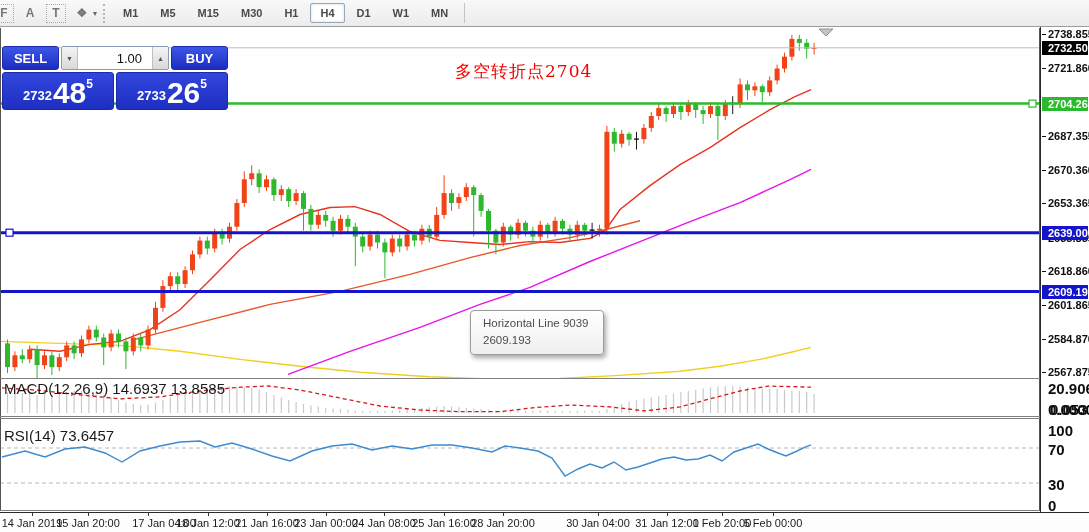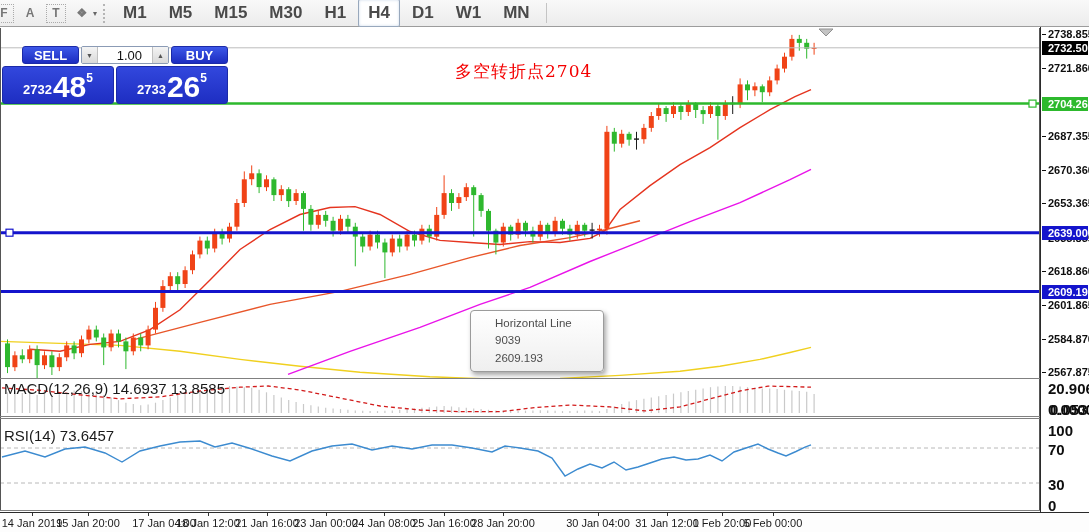--- a/index.html
+++ b/index.html
@@ -8,52 +8,52 @@
             font-family:"Liberation Sans", sans-serif; }
   
   .toolbar { position:absolute; left:0; top:0; width:1089px; height:27px;
              background:linear-gradient(#f9f9f9,#ececec); border-bottom:1px solid #9c9c9c;
              display:flex; align-items:center; }
   .tbi { display:inline-flex; align-items:center; justify-content:center;
          width:20px; height:19px; margin:0 3px; color:#777; font-size:12px; font-weight:700; }
   .tbi.dotted { border:1px dotted #aaa; }
   .tb-grip { width:5px; height:19px; margin:0 4px 0 6px; border-left:2px dotted #b5b5b5; }
   .tb-sep { width:1px; height:20px; background:#c4c4c4; margin:0 5px; }
-  .tf-btn { font-size:17px; font-weight:700; color:#4a4a4a; padding:3px 9px; margin:0 1px;
+  .tf-btn { font-size:11px; font-weight:700; color:#4a4a4a; padding:3px 9px; margin:0 1px;
             border:1px solid transparent; border-radius:2px; cursor:default; }
   .tf-btn.active { background:#fff; border-color:#98a8bc; box-shadow:inset 0 0 3px #ccd9ea; }
   .caret { font-size:8px; color:#666; margin-left:-2px; }
   
   .chartwrap { position:absolute; left:0; top:27px; width:1089px; height:505px; background:#fff; }
   #chartsvg { position:absolute; left:0; top:0; pointer-events:none; }
   .title { position:absolute; left:6px; top:4px; font-size:11px; font-weight:700; color:#111; }
   .title .tri { font-size:8px; margin-right:3px; }
   .annotation { position:absolute; left:455px; top:33px; color:#f40000; font-size:17px;
                 font-family:"DejaVu Serif", serif; letter-spacing:1px; }
-  .tooltip { position:absolute; left:470px; top:283px; width:134px; padding:4px 24px;
+  .tooltip { position:absolute; left:470px; top:283px; width:134px; padding:4px 12px;
              background:linear-gradient(#ffffff,#efefef); border:1px solid #9b9b9b; border-radius:4px;
              box-shadow:2px 3px 5px rgba(0,0,0,.35); font-size:11.5px; color:#4d4d4d; line-height:1.5; }
   .ind-label { position:absolute; left:4px; font-size:15px; color:#1a1a1a; }
   .ind-macd { top:353px; }
   .ind-rsi { top:400px; }
   
   #price-axis { position:absolute; left:1040px; top:0; width:49px; height:485px;
                 background:#fff; border-left:1px solid #2a2a2a; }
   .ptick { position:absolute; left:7px; font-size:11px; font-weight:700; color:#0e0e0e; white-space:nowrap; }
   .ptick::before { content:""; position:absolute; left:-6px; top:6px; width:4px; height:1px; background:#0e0e0e; }
   .pbadge { position:absolute; left:1px; right:1px; height:14px; color:#fff; font-size:11px;
             font-weight:700; text-align:left; padding-left:6px; line-height:14px; }
   .sublabel { position:absolute; left:7px; font-size:15px; font-weight:700; color:#0e0e0e; }
   #time-axis { position:absolute; left:0; top:485px; width:1089px; height:20px;
                background:#fdfdfd; border-top:1px solid #2a2a2a; }
   .ttick { position:absolute; top:4px; transform:translateX(-50%); font-size:11px; color:#1a1a1a; white-space:nowrap; }
   .tmark { position:absolute; top:0; width:1px; height:3px; background:#333; }
   
   .trade-panel { position:absolute; left:2px; top:19px; width:226px; height:66px; }
-  .tp-row1 { display:flex; height:18px; gap:2px;margin-left:20px; }
+  .tp-row1 { display:flex; height:24px; gap:2px; }
   .btn-blue { background:linear-gradient(#3d58e8,#1c2cc0); color:#fff; border:1px solid #1b2aa8;
               border-radius:3px; font-size:13px; font-weight:700; display:flex; align-items:center; justify-content:center; }
   .sell-btn,.buy-btn { width:57px; }
   .vol-box { flex:1; display:flex; background:#fff; border:1px solid #8b9bb5; border-radius:2px; overflow:hidden; }
   .vol-step { width:16px; background:linear-gradient(#f4f4f4,#d9d9d9); color:#555; font-size:7px;
               display:flex; align-items:center; justify-content:center; }
   .vol-step.left { border-right:1px solid #c0c0c0; }
   .vol-step.right { border-left:1px solid #c0c0c0; }
   .vol-val { flex:1; display:flex; align-items:center; justify-content:flex-end; padding-right:10px;
              font-size:13px; color:#111; }

